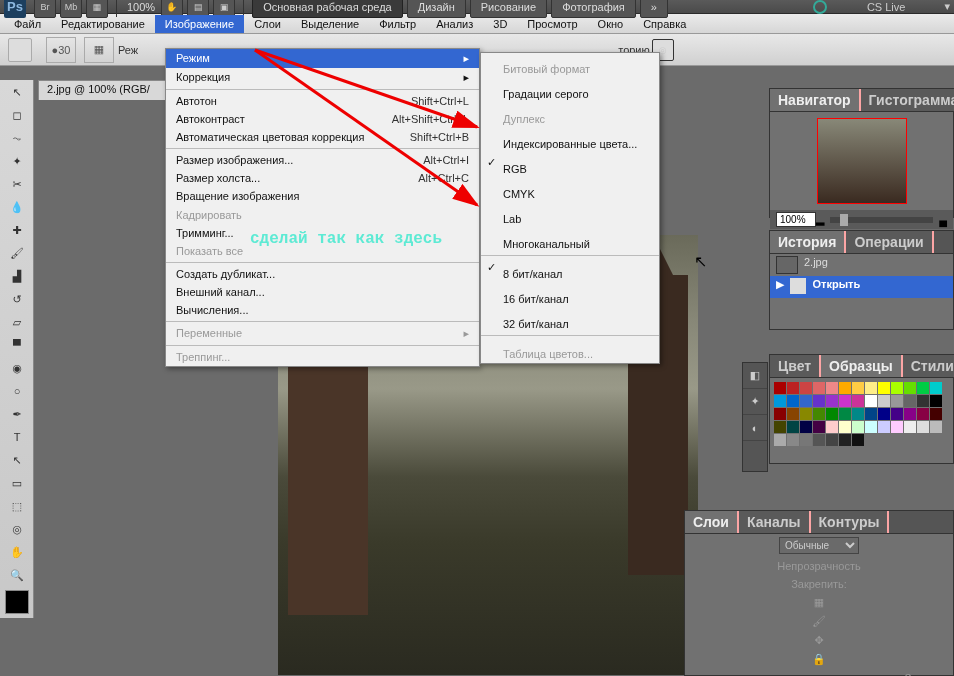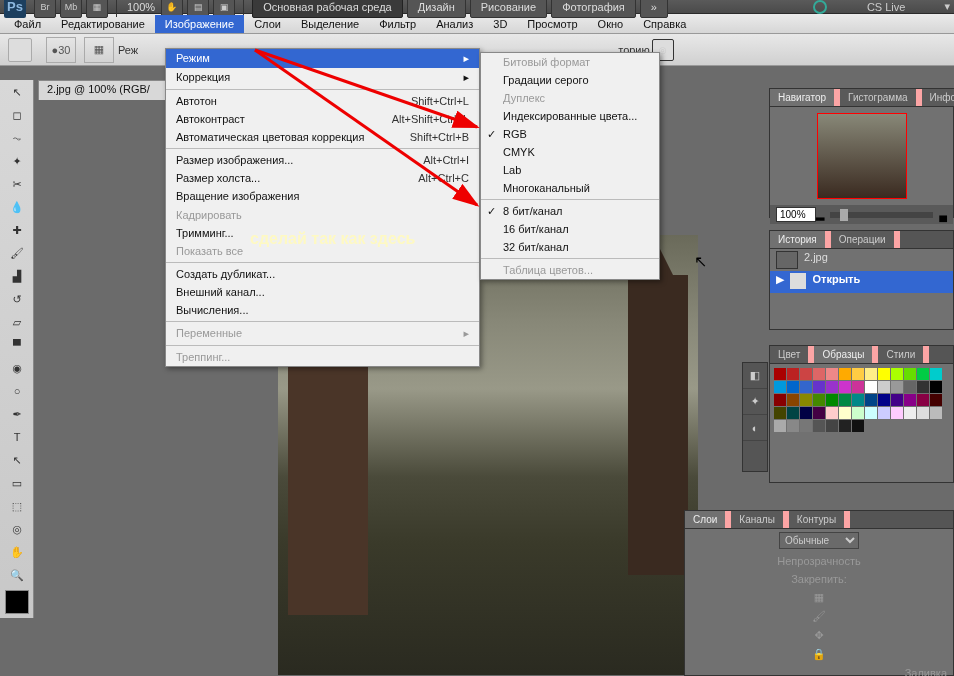--- a/index.html
+++ b/index.html
@@ -33,52 +33,52 @@
 .menu1 { position:absolute; left:165px; top:48px; width:315px; background:#f0f0f0; border:1px solid #888; box-shadow:2px 2px 5px rgba(0,0,0,.4); z-index:10; }
 .menu1-header { background:#3367d1; color:#fff; padding:3px 10px; display:flex; }
 .menu1-header .arrow { margin-left:auto; }
 .menu1 .mi { padding:3px 10px; color:#111; display:flex; }
 .menu1 .mi.disabled { color:#999; }
 .menu1 .mi .sc { margin-left:auto; color:#333; }
 .menu1 .mi .arrow { margin-left:auto; }
 .menu1 hr { border:none; border-top:1px solid #bbb; margin:2px 0; }
 
 .menu2 { position:absolute; left:480px; top:52px; width:180px; background:#f0f0f0; border:1px solid #888; box-shadow:2px 2px 5px rgba(0,0,0,.4); z-index:11; }
-.menu2 .mi { padding:3px 10px 3px 22px; color:#111; position:relative; }
+.menu2 .mi { padding:10px 10px 3px 22px; color:#111; position:relative; }
 .menu2 .mi.disabled { color:#999; }
 .menu2 .mi .chk { position:absolute; left:6px; top:3px; }
 .menu2 hr { border:none; border-top:1px solid #bbb; margin:2px 0; }
 
 .rpanel { position:absolute; right:0; width:185px; background:#717171; border:1px solid #333; }
 .rpanel .tabs { display:flex; background:#555; border-bottom:1px solid #333; }
-.rpanel .tab { padding:3px 8px; color:#ccc; background:#5a5a5a; border-right:6px solid #fca5a5; font-size:10px; }
+.rpanel .tab { padding:3px 8px; color:#ccc; background:#5a5a5a; border-right:2px solid #fca5a5; font-size:14px;font-weight:bold; }
 .rpanel .tab.active { background:#717171; color:#eee; }
 .nav-panel { top:88px; height:130px; }
 .nav-thumb { width:90px; height:86px; margin:6px auto; background:linear-gradient(#888878,#3a2a20); border:1px solid #f00; }
 .nav-zoom { display:flex; align-items:center; padding:2px 6px; background:#5a5a5a; }
 .nav-zoom input { width:40px; background:#fff; border:1px solid #333; padding:1px 3px; font-size:10px; }
 .nav-slider { flex:1; height:6px; background:#444; margin:0 6px; position:relative; }
 .nav-slider .knob { position:absolute; left:10px; top:-3px; width:8px; height:12px; background:#aaa; }
 .hist-panel { top:230px; height:100px; }
 .hist-row { display:flex; padding:2px 6px; color:#ddd; height:22px; }
 .hist-row.active { background:#3367d1; color:#fff; }
 .hist-thumb { width:22px; height:18px; background:#666; margin-right:6px; border:1px solid #333; }
 .hist-icon { width:16px; height:16px; background:#ddd; margin-right:6px; }
-.color-panel { top:345px; height:138px; right:0; width:185px; }
+.color-panel { top:354px; height:110px; right:0; width:185px; }
 .swatches { display:flex; flex-wrap:wrap; padding:4px; gap:1px; }
 .sw { width:12px; height:12px; }
 .side-icons { position:absolute; right:186px; width:26px; background:#555; border:1px solid #333; }
 .side-icons div { height:26px; display:flex; align-items:center; justify-content:center; color:#ccc; border-bottom:1px solid #444; }
 .layers-panel { top:510px; height:166px; right:0; width:270px; }
 .layer-opts { display:flex; align-items:center; padding:3px 6px; color:#999; font-size:10px; gap:6px;flex-direction:column; }
 .layer-opts select { background:#6a6a6a; border:1px solid #444; color:#ccc; padding:1px; font-size:10px; width:80px; }
 .layer-row { display:flex; align-items:center; padding:2px 6px; background:#3367d1; color:#fff; height:28px; }
 .layer-eye { width:16px; height:16px; margin-right:6px; }
 .layer-th { width:28px; height:22px; background:#888; margin-right:6px; border:1px solid #333; }
-.annotation { position:absolute; left:250px; top:230px; color:#fef9c3; font-weight:bold; font-size:16px; z-index:15; }
+.annotation { position:absolute; left:250px; top:230px; color:#5eead4; font-weight:bold; font-size:16px; z-index:15;font-family:Liberation Mono, monospace; }
 
 .arrow-svg { position:absolute; z-index:14; pointer-events:none; }
 .cursor { position:absolute; left:694px; top:252px; z-index:20; font-size:16px; color:#000; }
 </style>
 </head>
 <body>
 
 <div class="topbar">
   <div class="ps-logo">Ps</div>
   <div class="top-icon">Br</div>

